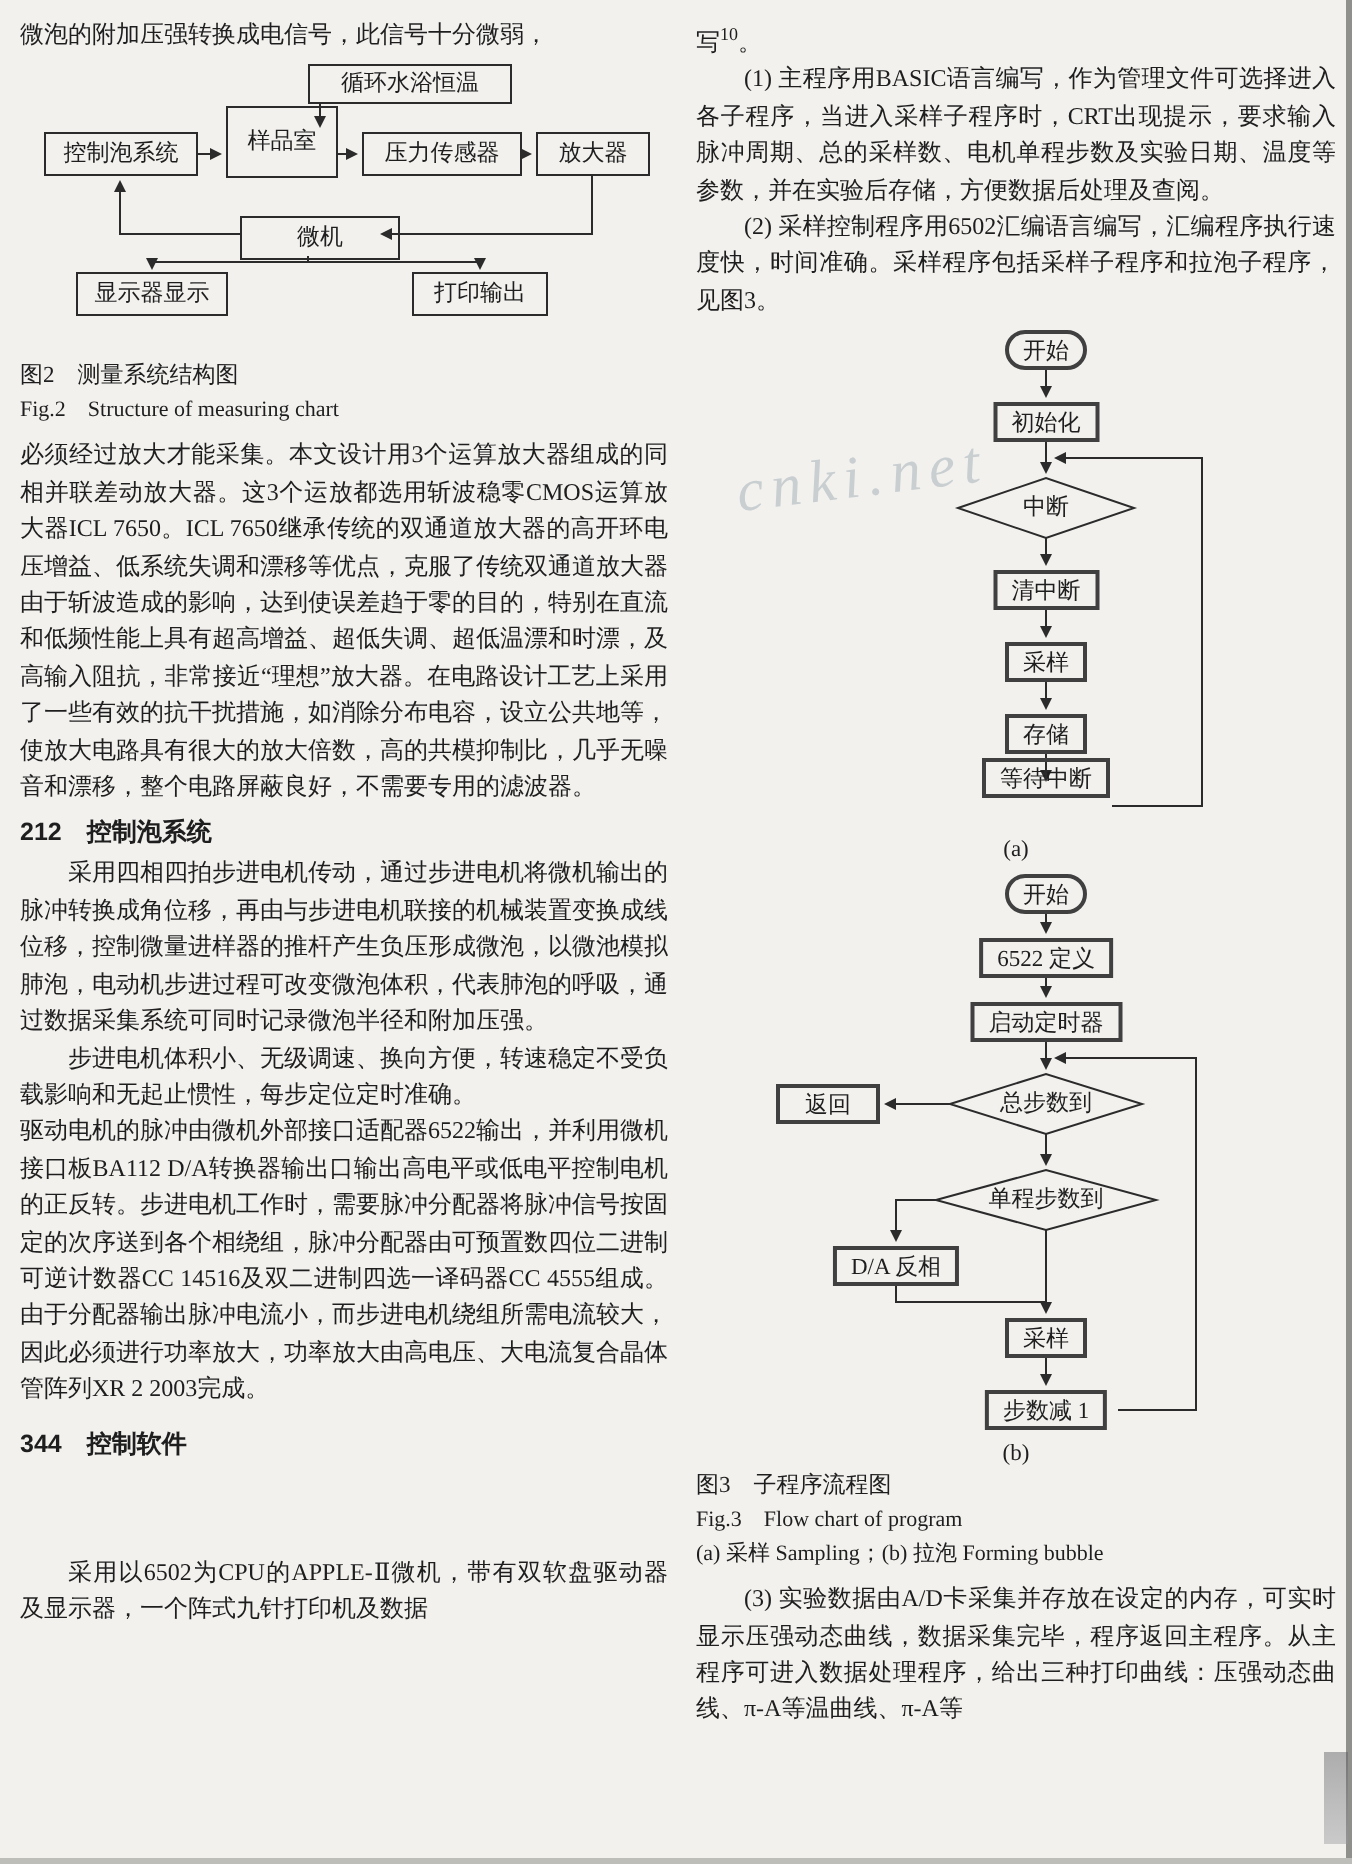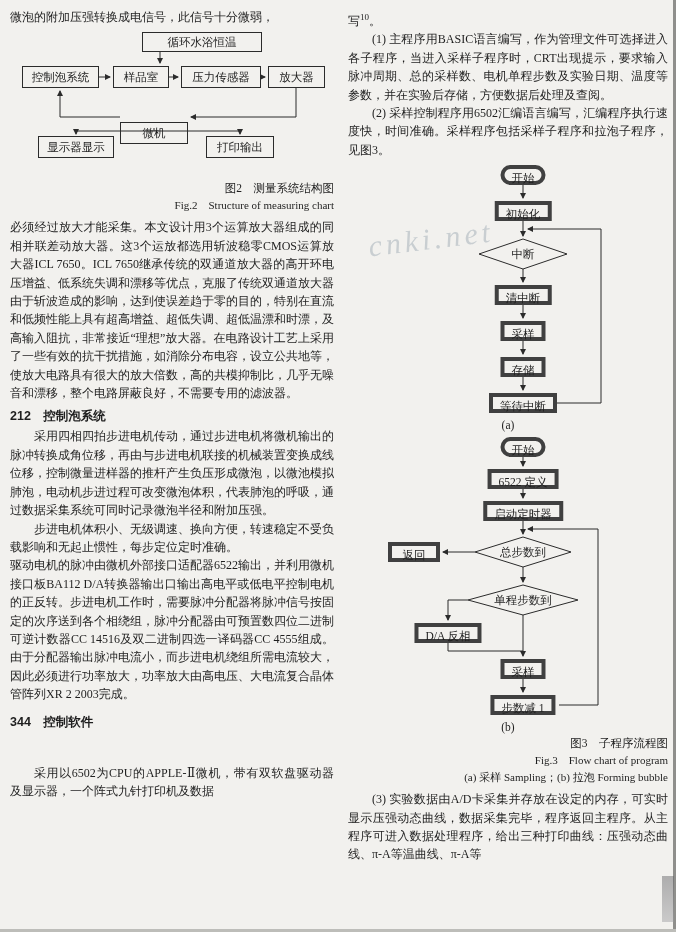--- a/index.html
+++ b/index.html
@@ -6,34 +6,34 @@
   html,body{background:#d8d8d4}
   .page{position:relative;width:676px;height:932px;margin:0 auto;background:#f2f1ee;overflow:hidden;
         font-family:"Liberation Serif","DejaVu Serif",serif;color:#1e1e1e}
   .col{position:absolute;top:8px}
   .col-left{left:10px;width:324px}
   .col-right{left:348px;width:320px}
   p.body{font-size:12px;line-height:18.4px;text-align:justify}
   .indent{text-indent:2em}
   h4.sec{font-size:12.5px;font-weight:bold;margin:6px 0 2px;
          font-family:"Liberation Sans","DejaVu Sans",sans-serif}
-  .caption{text-align:right;font-size:11.5px;line-height:17px}
+  .caption{text-align:left;font-size:11.5px;line-height:17px}
   .caption.en{font-size:11px}
   .sublabel{text-align:center;font-size:11.5px;line-height:16px}
 
   
   .fig2-wrap{position:relative;height:148px;margin:4px 0 2px}
   .dbox{position:absolute;border:1px solid #2b2b2b;display:flex;align-items:center;justify-content:center;
         font-size:11.5px;line-height:1;white-space:nowrap}
 
   
   .flow{position:relative;margin:6px auto 0;width:322px}
   .flow-a{height:252px}
   .flow-b{height:282px;margin-top:4px}
-  .fnode{position:absolute;border:4px solid #404040;height:20px;line-height:18px;font-size:11.5px;
+  .fnode{position:absolute;border:2px solid #404040;height:20px;line-height:18px;font-size:11.5px;
          padding:0 7px;transform:translateX(-50%);white-space:nowrap;text-align:center}
   .fnode.term{border-radius:10px}
   .dlabel{position:absolute;transform:translateX(-50%);font-size:11.5px;line-height:30px;
           text-align:center;white-space:nowrap}
   .flowsvg{position:absolute;left:0;top:0}
 
   
   .watermark{position:absolute;left:368px;top:222px;font-size:30px;letter-spacing:4px;
              color:#aeb8bf;opacity:.6;transform:rotate(-7deg);font-style:italic;pointer-events:none}
   .scan-edge{position:absolute;top:0;right:0;width:3px;height:100%;background:#8f8f8c}
@@ -64,42 +64,42 @@
         <line x1="89" y1="47" x2="100" y2="47" stroke="#2b2b2b" marker-end="url(#m2)"></line>
         <line x1="159" y1="47" x2="168" y2="47" stroke="#2b2b2b" marker-end="url(#m2)"></line>
         <line x1="251" y1="47" x2="255" y2="47" stroke="#2b2b2b" marker-end="url(#m2)"></line>
         <polyline points="286,58 286,87 181,87" fill="none" stroke="#2b2b2b" marker-end="url(#m2)"></polyline>
         <polyline points="110,87 50,87 50,61" fill="none" stroke="#2b2b2b" marker-end="url(#m2)"></polyline>
         <line x1="144" y1="98" x2="144" y2="101" stroke="#2b2b2b"></line>
         <line x1="66" y1="101" x2="230" y2="101" stroke="#2b2b2b"></line>
         <line x1="66" y1="101" x2="66" y2="104" stroke="#2b2b2b" marker-end="url(#m2)"></line>
         <line x1="230" y1="101" x2="230" y2="104" stroke="#2b2b2b" marker-end="url(#m2)"></line>
       </svg>
-      <div class="dbox" style="left:132px;top:2px;width:120px;height:20px">循环水浴恒温</div>
+      <div class="dbox" style="left:144px;top:2px;width:102px;height:20px">循环水浴恒温</div>
       <div class="dbox" style="left:12px;top:36px;width:77px;height:22px">控制泡系统</div>
-      <div class="dbox" style="left:103px;top:36px;width:56px;height:22px">样品室</div>
+      <div class="dbox" style="left:103px;top:23px;width:56px;height:36px">样品室</div>
       <div class="dbox" style="left:171px;top:36px;width:80px;height:22px">压力传感器</div>
       <div class="dbox" style="left:258px;top:36px;width:57px;height:22px">放大器</div>
-      <div class="dbox" style="left:110px;top:92px;width:68px;height:22px">微机</div>
+      <div class="dbox" style="left:110px;top:78px;width:80px;height:22px">微机</div>
       <div class="dbox" style="left:28px;top:106px;width:76px;height:22px">显示器显示</div>
       <div class="dbox" style="left:196px;top:106px;width:68px;height:22px">打印输出</div>
     </div>
     <div class="caption">图2　测量系统结构图</div>
     <div class="caption en">Fig.2　Structure of measuring chart</div>
 
     <p class="body" style="margin-top:4px">必须经过放大才能采集。本文设计用3个运算放大器组成的同相并联差动放大器。这3个运放都选用斩波稳零CMOS运算放大器ICL 7650。ICL 7650继承传统的双通道放大器的高开环电压增益、低系统失调和漂移等优点，克服了传统双通道放大器由于斩波造成的影响，达到使误差趋于零的目的，特别在直流和低频性能上具有超高增益、超低失调、超低温漂和时漂，及高输入阻抗，非常接近“理想”放大器。在电路设计工艺上采用了一些有效的抗干扰措施，如消除分布电容，设立公共地等，使放大电路具有很大的放大倍数，高的共模抑制比，几乎无噪音和漂移，整个电路屏蔽良好，不需要专用的滤波器。</p>
 
     <h4 class="sec">212　控制泡系统</h4>
     <p class="body indent">采用四相四拍步进电机传动，通过步进电机将微机输出的脉冲转换成角位移，再由与步进电机联接的机械装置变换成线位移，控制微量进样器的推杆产生负压形成微泡，以微池模拟肺泡，电动机步进过程可改变微泡体积，代表肺泡的呼吸，通过数据采集系统可同时记录微泡半径和附加压强。</p>
 
     <p class="body indent">步进电机体积小、无级调速、换向方便，转速稳定不受负载影响和无起止惯性，每步定位定时准确。</p>
     <p class="body">驱动电机的脉冲由微机外部接口适配器6522输出，并利用微机接口板BA112 D/A转换器输出口输出高电平或低电平控制电机的正反转。步进电机工作时，需要脉冲分配器将脉冲信号按固定的次序送到各个相绕组，脉冲分配器由可预置数四位二进制可逆计数器CC 14516及双二进制四选一译码器CC 4555组成。由于分配器输出脉冲电流小，而步进电机绕组所需电流较大，因此必须进行功率放大，功率放大由高电压、大电流复合晶体管阵列XR 2 2003完成。</p>
 
     <h4 class="sec" style="margin-top:10px">344　控制软件</h4>
-    <p class="body indent" style="margin-top:33px">采用以6502为CPU的APPLE-Ⅱ微机，带有双软盘驱动器及显示器，一个阵式九针打印机及数据</p>
+    <p class="body indent" style="margin-top:46px">采用以6502为CPU的APPLE-Ⅱ微机，带有双软盘驱动器及显示器，一个阵式九针打印机及数据</p>
   </div>
 
   <div class="col col-right">
 
     <p class="body"><span>写</span><sup>10</sup><span>。</span></p>
 
     <p class="body indent">(1) 主程序用BASIC语言编写，作为管理文件可选择进入各子程序，当进入采样子程序时，CRT出现提示，要求输入脉冲周期、总的采样数、电机单程步数及实验日期、温度等参数，并在实验后存储，方便数据后处理及查阅。</p>
     <p class="body indent">(2) 采样控制程序用6502汇编语言编写，汇编程序执行速度快，时间准确。采样程序包括采样子程序和拉泡子程序，见图3。</p>
 
     <div class="flow flow-a">
@@ -117,21 +117,21 @@
         <line x1="175" y1="176" x2="175" y2="189" stroke="#2b2b2b" marker-end="url(#ma)"></line>
         <line x1="175" y1="212" x2="175" y2="225" stroke="#2b2b2b" marker-end="url(#ma)"></line>
         <polyline points="208,238 253,238 253,64 180,64" fill="none" stroke="#2b2b2b" marker-end="url(#ma)"></polyline>
       </svg>
       <div class="fnode term" style="left:175px;top:0">开始</div>
       <div class="fnode" style="left:175px;top:36px">初始化</div>
       <div class="dlabel" style="left:175px;top:74px">中断</div>
       <div class="fnode" style="left:175px;top:120px">清中断</div>
       <div class="fnode" style="left:175px;top:156px">采样</div>
       <div class="fnode" style="left:175px;top:192px">存储</div>
-      <div class="fnode" style="left:175px;top:228px">等待中断</div>
+      <div class="fnode" style="left:175px;top:214px">等待中断</div>
     </div>
     <div class="sublabel">(a)</div>
 
     <div class="flow flow-b">
       <svg class="flowsvg" width="322" height="282">
         <defs>
           <marker id="mb" markerWidth="7" markerHeight="7" refX="5" refY="3" orient="auto">
             <path d="M0,0L6,3L0,6Z" fill="#2b2b2b"></path>
           </marker>
         </defs>

